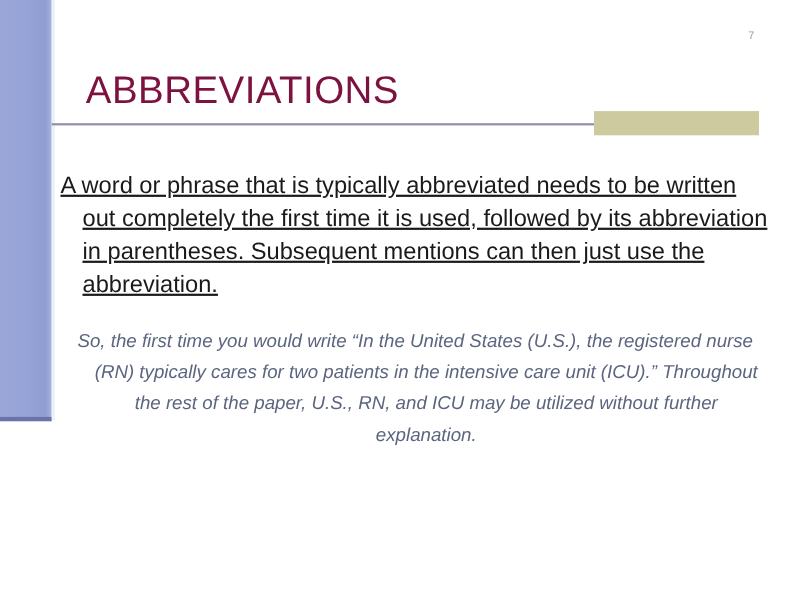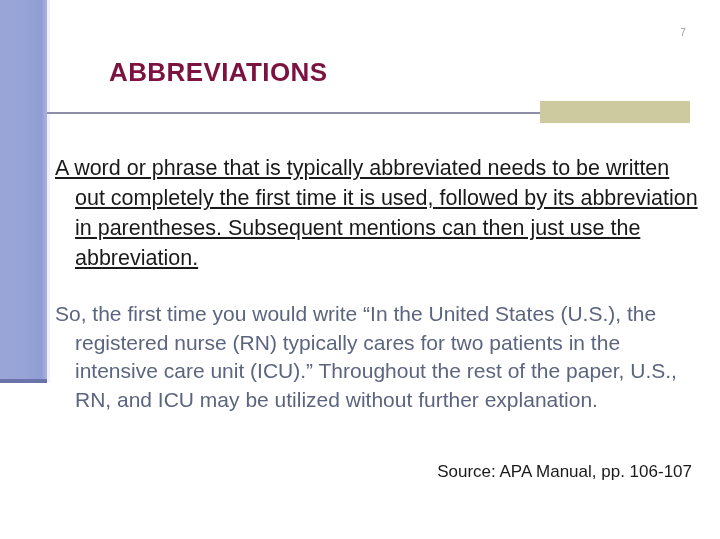--- a/index.html
+++ b/index.html
@@ -53,27 +53,26 @@
     font-size: 10px;
     color: #9b9b9b;
     letter-spacing: 0.2px;
   }
 
   
   .title {
     position: absolute;
     left: 78px;
     top: 42px;
-    font-size: 26px;
-    font-weight: bold;
+    font-size: 35px;
+    font-weight: normal;
     color: #7c123f;
     letter-spacing: 0.4px;
     line-height: 1.05;
     white-space: nowrap;
-    margin-left: 31px;
   }
 
   
   .rule {
     position: absolute;
     left: 47px;
     top: 112px;
     width: 643px;
     height: 2px;
     background: #8e8eab;
@@ -99,25 +98,27 @@
     text-indent: -20px;
     padding-left: 20px;
     text-decoration: underline;
   }
 
   .note-text {
     position: absolute;
     left: 55px;
     top: 279px;
     width: 625px;
-    font-size: 21px;
+    font-size: 17px;
     line-height: 28.5px;
     color: #5c657f;
+    font-style: italic;
     text-indent: -20px;
     padding-left: 20px;
+    text-align: center;
   }
 
   
   .source {
     position: absolute;
     right: 28px;
     top: 462px;
     font-size: 17px;
     color: #1a1a1a;
     text-align: right;
@@ -136,15 +137,14 @@
 
   <h1 class="title">ABBREVIATIONS</h1>
 
   <div class="rule"></div>
   <div class="rule-accent"></div>
 
   <p class="body-text">A word or phrase that is typically abbreviated needs to be written out completely the first time it is used, followed by its abbreviation in parentheses.  Subsequent mentions can then just use the abbreviation.</p>
 
   <p class="note-text">So, the first time you would write “In the United States (U.S.), the registered nurse (RN) typically cares for two patients in the intensive care unit (ICU).”  Throughout the rest of the paper, U.S., RN, and ICU may be utilized without further explanation.</p>
 
-  <div class="source">Source: APA Manual, pp. 106-107</div>
 
 </div>
 
 </body></html>

